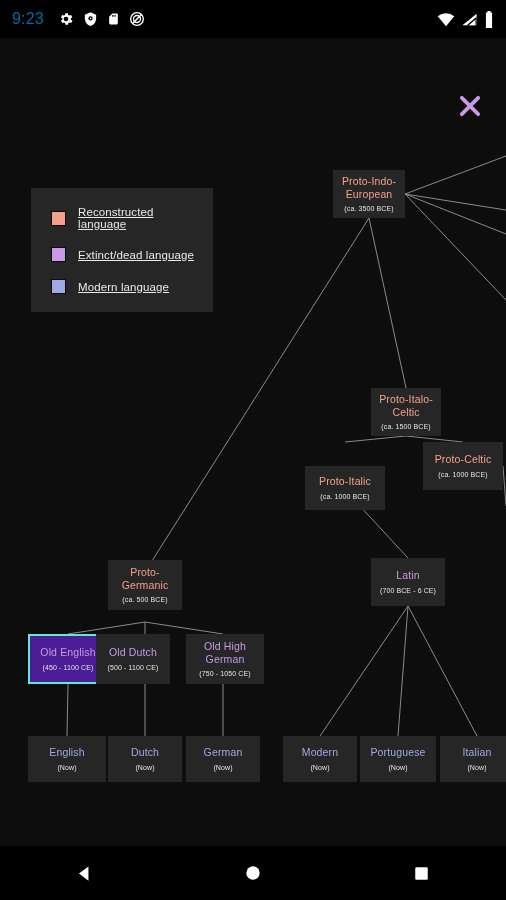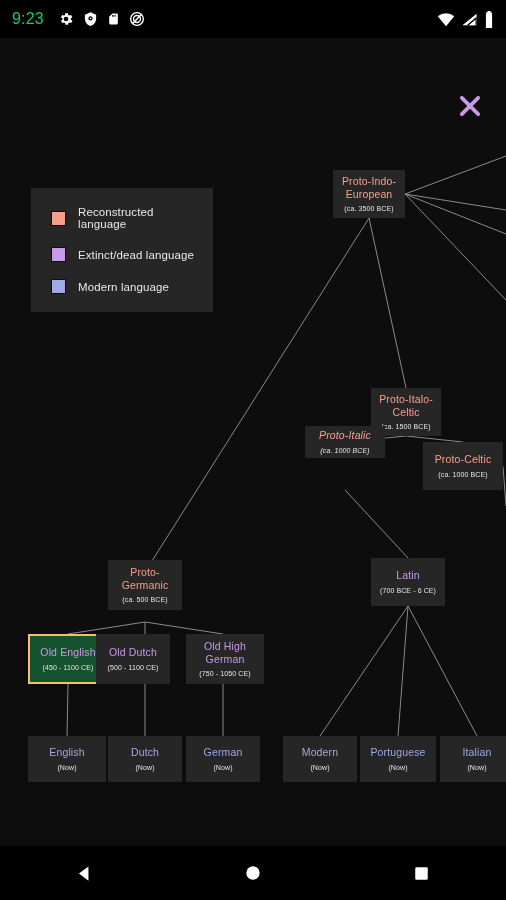--- a/index.html
+++ b/index.html
@@ -6,21 +6,21 @@
   html, body {
     width:506px; height:900px;
     background:#000;
     font-family:"Liberation Sans", sans-serif;
     overflow:hidden;
   }
 
   
   #status-bar {
     position:absolute; top:0; left:0; width:506px; height:38px;
-    background:#000; color:#22c55e;
+    background:#000; color:#0369a1;
     display:flex; align-items:center;
   }
   #status-clock {
     font-size:16px; font-weight:400; margin-left:12px; letter-spacing:.2px;
   }
   .status-icons-left { display:flex; align-items:center; gap:9px; margin-left:14px; }
   .status-icons-right { margin-left:auto; display:flex; align-items:center; gap:6px; margin-right:12px; }
   .sicon { display:block; }
 
   
@@ -44,35 +44,35 @@
     width:182px;
     background:#262626;
     padding:18px 14px 18px 20px;
     display:flex; flex-direction:column; gap:17px;
   }
   .legend-row { display:flex; align-items:center; gap:12px; }
   .legend-swatch {
     width:15px; height:15px; flex:0 0 15px;
     border:1px solid #0d0d0d;
   }
-  .legend-label { color:#e8e8e8; font-size:11.5px; letter-spacing:.1px; }
+  .legend-label { color:#e8e8e8; font-size:11.5px; letter-spacing:.1px;text-decoration:underline; }
 
   
   .node {
     position:absolute; z-index:20;
     background:#262626;
     display:flex; flex-direction:column;
     align-items:center; justify-content:center;
     text-align:center;
     padding:6px 4px;
     cursor:pointer;
   }
   .node.selected {
-    background:#14532d;
-    border:2px solid #fdba74;
+    background:#4c1d95;
+    border:2px solid #5eead4;
   }
   .node-title {
     font-size:10.5px; line-height:12.5px; font-weight:400;
     letter-spacing:.15px;
   }
   .node-date {
     font-size:7px; line-height:9px; color:#e6e6e6;
     margin-top:4px; letter-spacing:.1px;
   }
   .t-reconstructed .node-title { color:#f4a08a; }
@@ -171,21 +171,21 @@
 
   <div id="node-layer">
       <div class="node t-reconstructed" style="left: 333px; top: 132px; width: 72px; height: 48px;">
         <div class="node-title">Proto-Indo-European</div>
         <div class="node-date">(ca. 3500 BCE)</div>
       </div>
       <div class="node t-reconstructed" style="left: 371px; top: 350px; width: 70px; height: 48px;">
         <div class="node-title">Proto-Italo-Celtic</div>
         <div class="node-date">(ca. 1500 BCE)</div>
       </div>
-      <div class="node t-reconstructed" style="left: 305px; top: 388px; width: 80px; height: 32px; font-style: italic;">
+      <div class="node t-reconstructed" style="left: 305px; top: 428px; width: 80px; height: 44px;">
         <div class="node-title">Proto-Italic</div>
         <div class="node-date">(ca. 1000 BCE)</div>
       </div>
       <div class="node t-reconstructed" style="left: 423px; top: 404px; width: 80px; height: 48px;">
         <div class="node-title">Proto-Celtic</div>
         <div class="node-date">(ca. 1000 BCE)</div>
       </div>
       <div class="node t-reconstructed" style="left: 108px; top: 522px; width: 74px; height: 50px;">
         <div class="node-title">Proto-Germanic</div>
         <div class="node-date">(ca. 500 BCE)</div>

